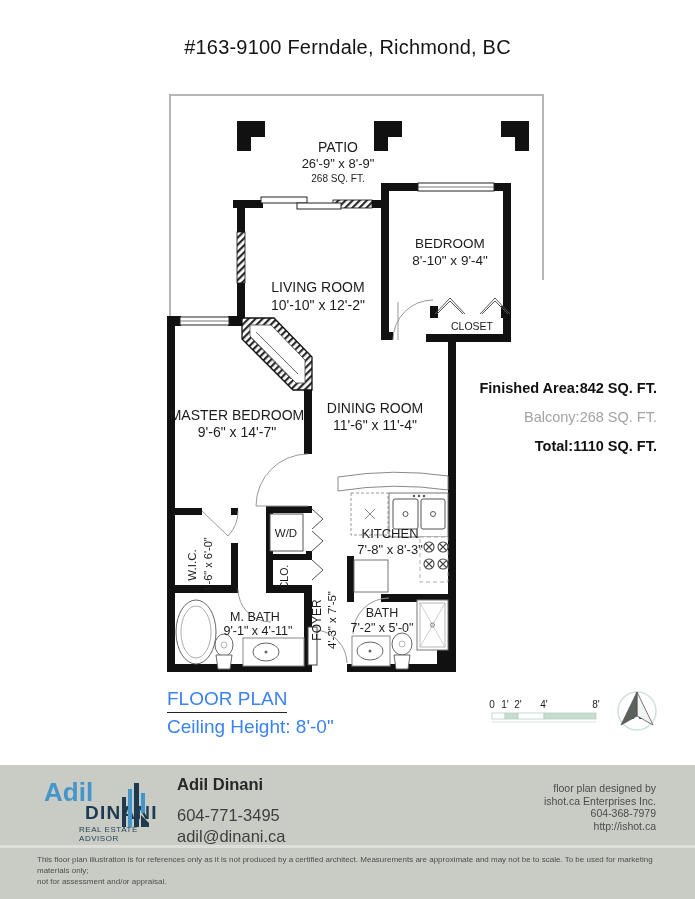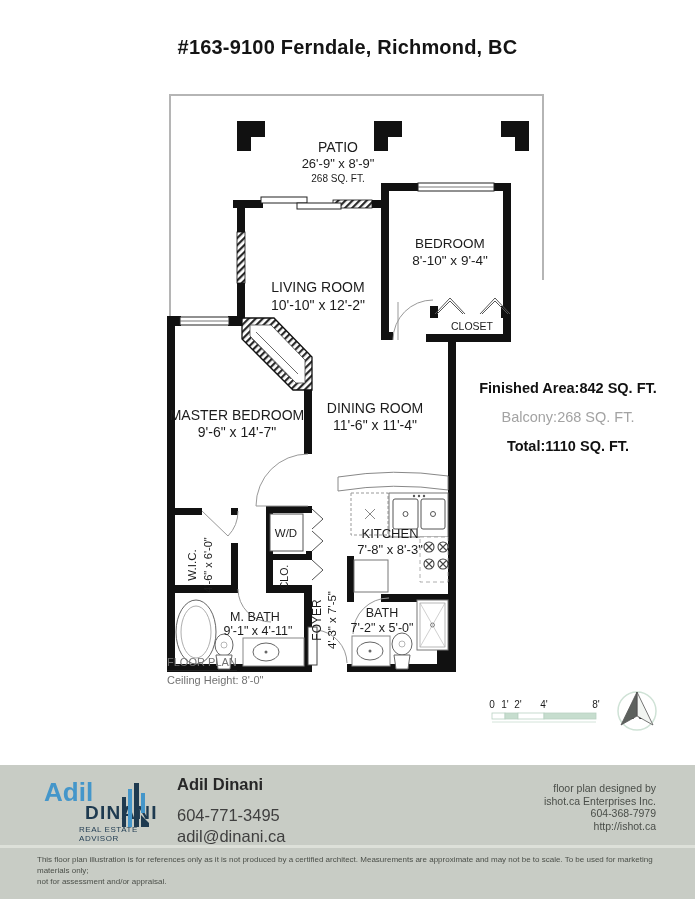--- a/index.html
+++ b/index.html
@@ -3,33 +3,33 @@
 <meta charset="utf-8">
 <style>
   * { box-sizing: border-box; }
   html,body { margin:0; padding:0; background:#fff; }
   .page {
     position:relative; width:695px; height:899px; background:#fff;
     font-family:"Liberation Sans", sans-serif; overflow:hidden;
   }
   .title {
     position:absolute; top:36px; left:0; width:695px; text-align:center;
-    font-size:20px; font-weight:bold; color:#141414; letter-spacing:0.2px;
+    font-size:20px; font-weight:normal; color:#141414; letter-spacing:0.2px;
   }
   svg.plan { position:absolute; top:0; left:0; }
   svg text { font-family:"Liberation Sans", sans-serif; fill:#1c1c1c; }
 
   
   .area-table { position:absolute; left:479px; top:380px; width:178px; font-size:14.5px; }
-  .area-row { display:flex; justify-content:center; margin-bottom:13px; }
+  .area-row { display:flex; justify-content:flex-end; margin-bottom:13px; }
   .area-row.bold { font-weight:bold; color:#111; }
   .area-row.muted { color:#a3a3a3; font-weight:normal; }
 
   
-  .plan-meta { position:absolute; left:167px; top:656px; color:#737373; font-size:11px; }
+  .plan-meta { position:absolute; left:167px; top:688px; color:#3b82f6; font-size:19px; }
   .plan-meta .fp { display:inline-block; border-bottom:1.5px solid #222; padding-bottom:2px; }
   .plan-meta .ch { margin-top:3px; }
 
   
   .footer { position:absolute; left:0; top:765px; width:695px; height:134px; background:#c8ccc5; }
   .footer .sep { position:absolute; left:0; top:80px; width:695px; height:3px; background:#dde0d9; }
   .logo { position:absolute; left:44px; top:16px; width:130px; color:#1e3a50; }
   .logo .first { font-size:26px; font-weight:bold; color:#4496ca; line-height:22px; }
   .logo .last  { font-size:19px; font-weight:bold; letter-spacing:1.2px; line-height:19px;margin-left:41px; }
   .logo .tag   { font-size:8px; letter-spacing:0.55px; margin-top:3px;padding-left:35px; }

